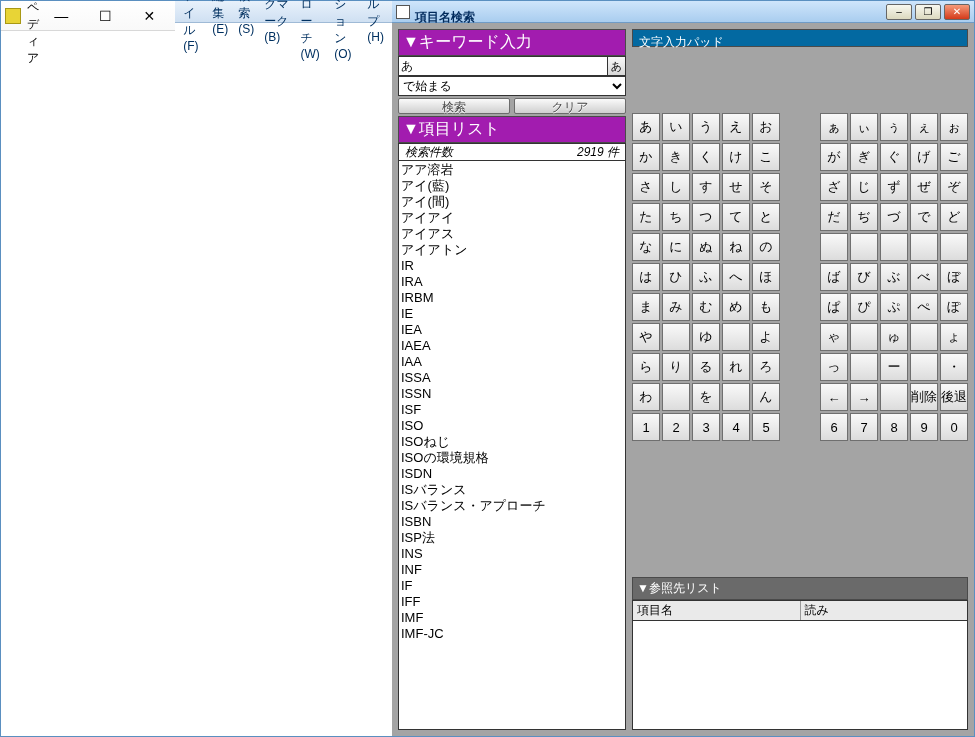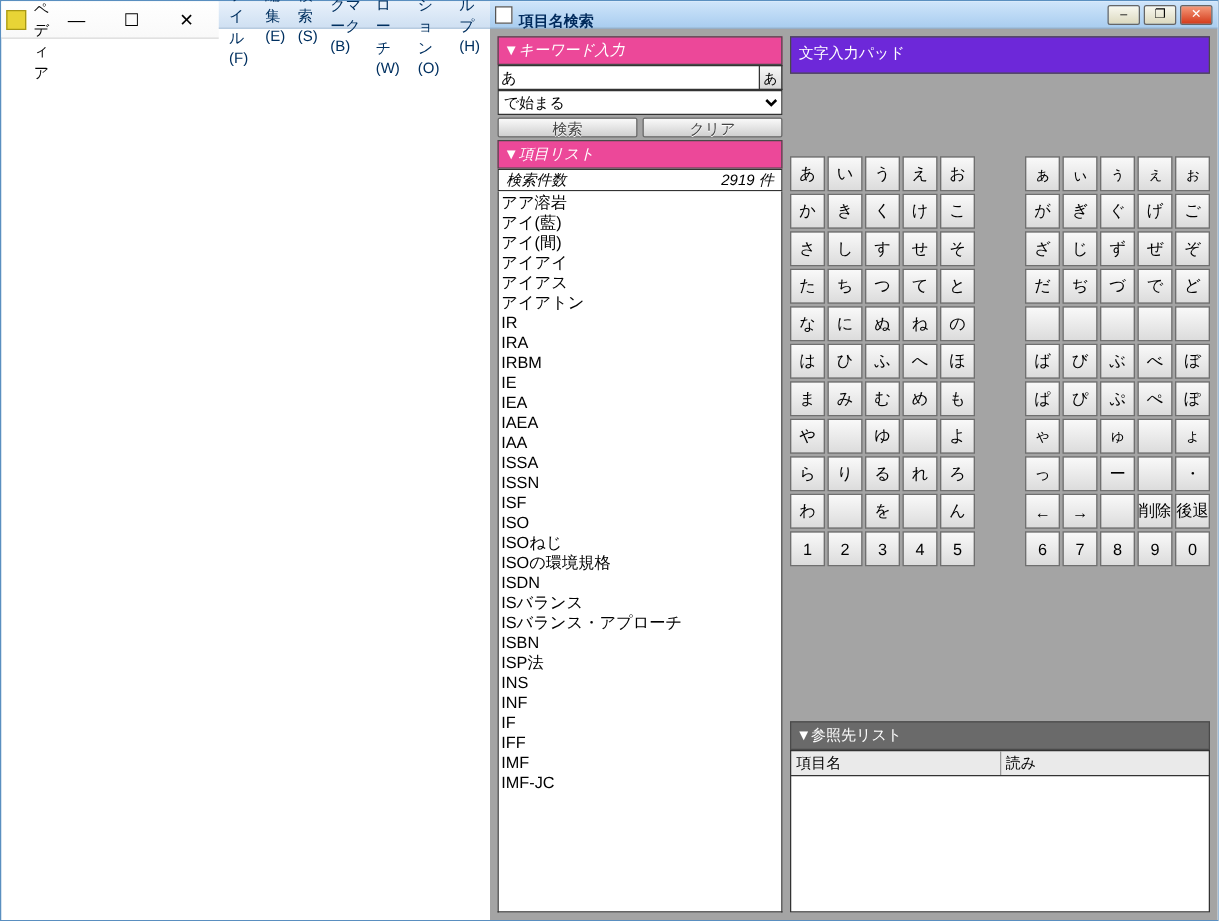--- a/index.html
+++ b/index.html
@@ -71,24 +71,23 @@
     display: flex; height: calc(100% - 22px);
     background: #a4a4a4;
     padding: 6px;
     gap: 6px;
   }
   .left-panel {
     width: 228px;
     display: flex; flex-direction: column; gap: 0;
   }
   .section-header {
-    background: #ec4899; color: #fff;
-    padding: 2px 4px; font-size: 12px;
+    background: #a21caf; color: #fff;
+    padding: 2px 4px; font-size: 16px;
     border: 1px solid #4a4a4a;
-    font-style: italic;
   }
   .kw-input-row {
     display: flex; align-items:stretch;
   }
   .kw-input {
     flex:1; height: 20px; border: 1px solid #333; background:#fff;
     font-size: 12px; padding: 0 2px;
   }
   .kw-ime-btn {
     width: 18px; height: 20px; border: 1px solid #333; border-left:none;
@@ -116,24 +115,24 @@
     flex:1; background:#fff; border:1px solid #333; border-top:none;
     overflow-y: scroll; font-size:13px; line-height:16px;
     padding: 1px 2px;
   }
   .result-list div { white-space:nowrap; cursor:pointer; }
 
   .right-panel {
     flex:1; display:flex; flex-direction:column; gap:6px;
   }
   .char-pad-title {
-    background: #6d28d9; color:#fff;
+    background: #0369a1; color:#fff;
     padding: 4px 6px; font-size:12px;
     border:1px solid #4a4a4a;
-    height: 30px;
+    height: 18px;
   }
   .char-pad-area {
     flex:1; background:#a4a4a4;
     display:flex; align-items:flex-start; justify-content:center;
     padding-top: 60px;
     gap: 40px;
   }
   .kana-grid { display:grid; grid-template-columns: repeat(5, 28px); grid-auto-rows: 28px; gap:2px; }
   .kana-btn {
     width:28px; height:28px;

